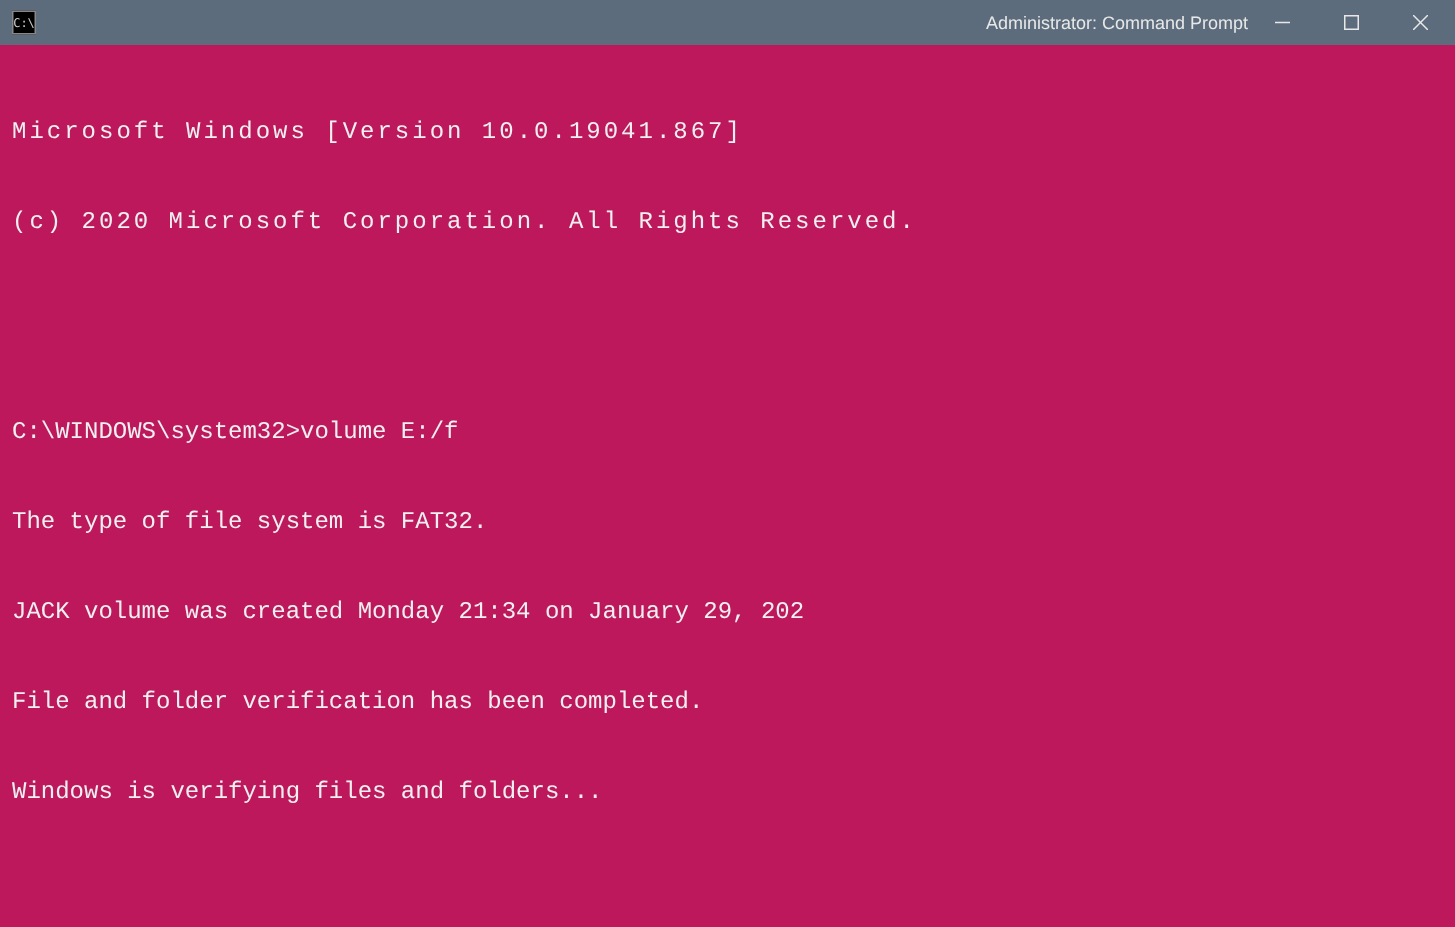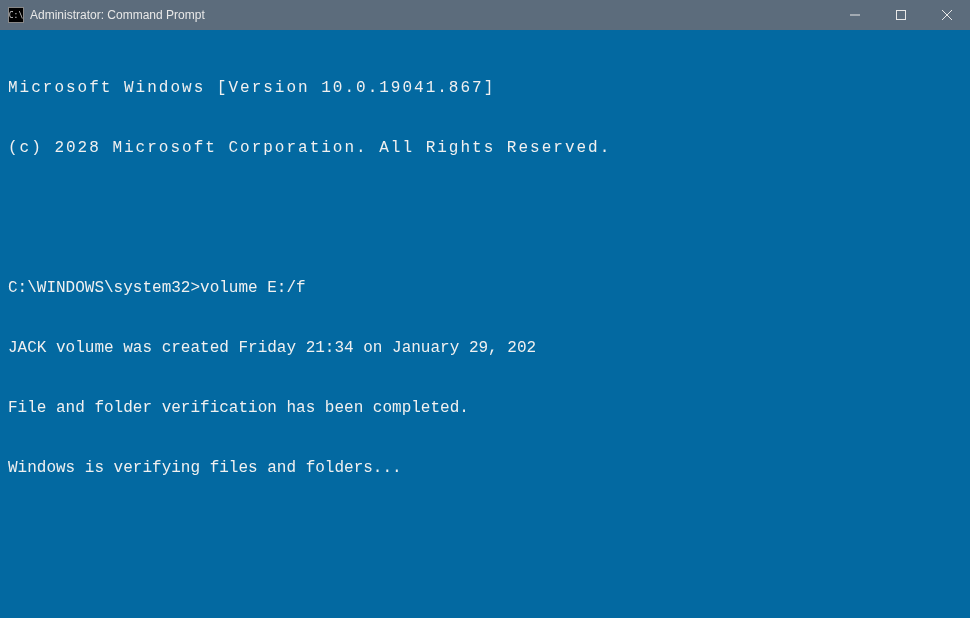--- a/index.html
+++ b/index.html
@@ -28,41 +28,42 @@
       margin-right: 6px;
       display: flex;
       align-items: center;
       justify-content: center;
       font-size: 8px;
       color: #ccc;
       font-family: Consolas, monospace;
     }
     .titlebar-title {
       flex: 1;
+      text-align: right;
     }
     .window-controls {
       display: flex;
       height: 100%;
     }
     .window-btn {
       width: 46px;
       height: 100%;
       display: flex;
       align-items: center;
       justify-content: center;
       color: #e8e8e8;
       cursor: pointer;
     }
     .window-btn svg { width: 10px; height: 10px; }
     .terminal {
       padding: 8px 8px;
       color: #f0f0f0;
       font-size: 16px;
       line-height: 1.25;
-      background: #0369a1;
+      background: #be185d;
       height: calc(100% - 30px);
       white-space: pre-wrap;
     }
     .header-line {
       letter-spacing: 2px;
     }
     .block { margin: 0; }
     .spacer { height: 20px; }
     .prompt-line { display: inline; text-align: center; }
   </style>
@@ -89,25 +90,26 @@
       <svg viewBox="0 0 10 10">
           <line x1="0" y1="0" x2="10" y2="10" stroke="#e8e8e8" stroke-width="1"></line>
           <line x1="10" y1="0" x2="0" y2="10" stroke="#e8e8e8" stroke-width="1"></line>
         </svg>
     </div>
   </div>
 </div>
 
 <div class="terminal">
   <div class="header-line">Microsoft Windows [Version 10.0.19041.867]</div>
-  <div class="header-line">(c) 2028 Microsoft Corporation. All Rights Reserved.</div>
+  <div class="header-line">(c) 2020 Microsoft Corporation. All Rights Reserved.</div>
   <div class="spacer"></div>
 
   <div class="block"><span class="prompt-line">C:\WINDOWS\system32&gt;</span><span class="prompt-line">volume E:/f</span></div>
-  <div class="block">JACK volume was created Friday 21:34 on January 29, 202</div>
+  <div class="block">The type of file system is FAT32.</div>
+  <div class="block">JACK volume was created Monday 21:34 on January 29, 202</div>
   <div class="block">File and folder verification has been completed.</div>
   <div class="block">Windows is verifying files and folders...</div>
   
 
   
   
   
   
   
   

